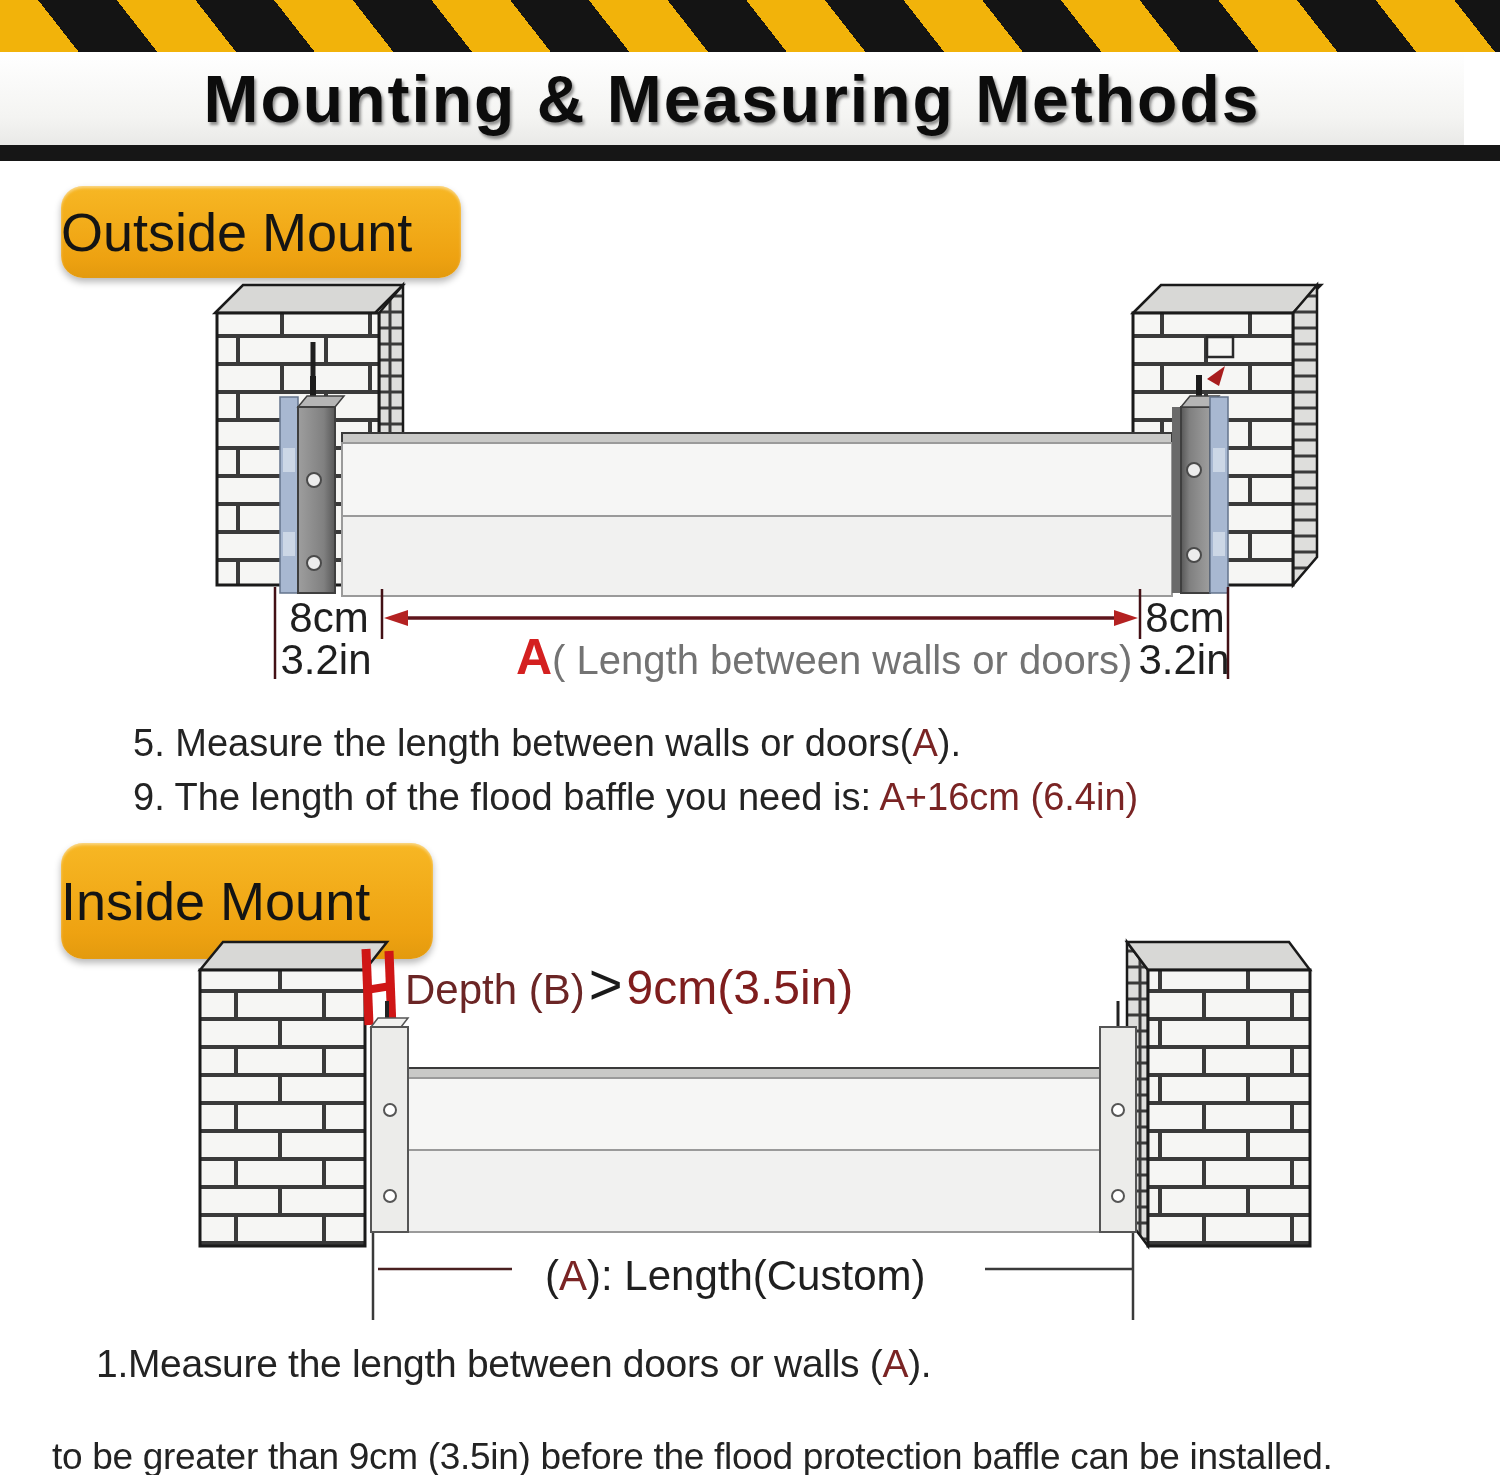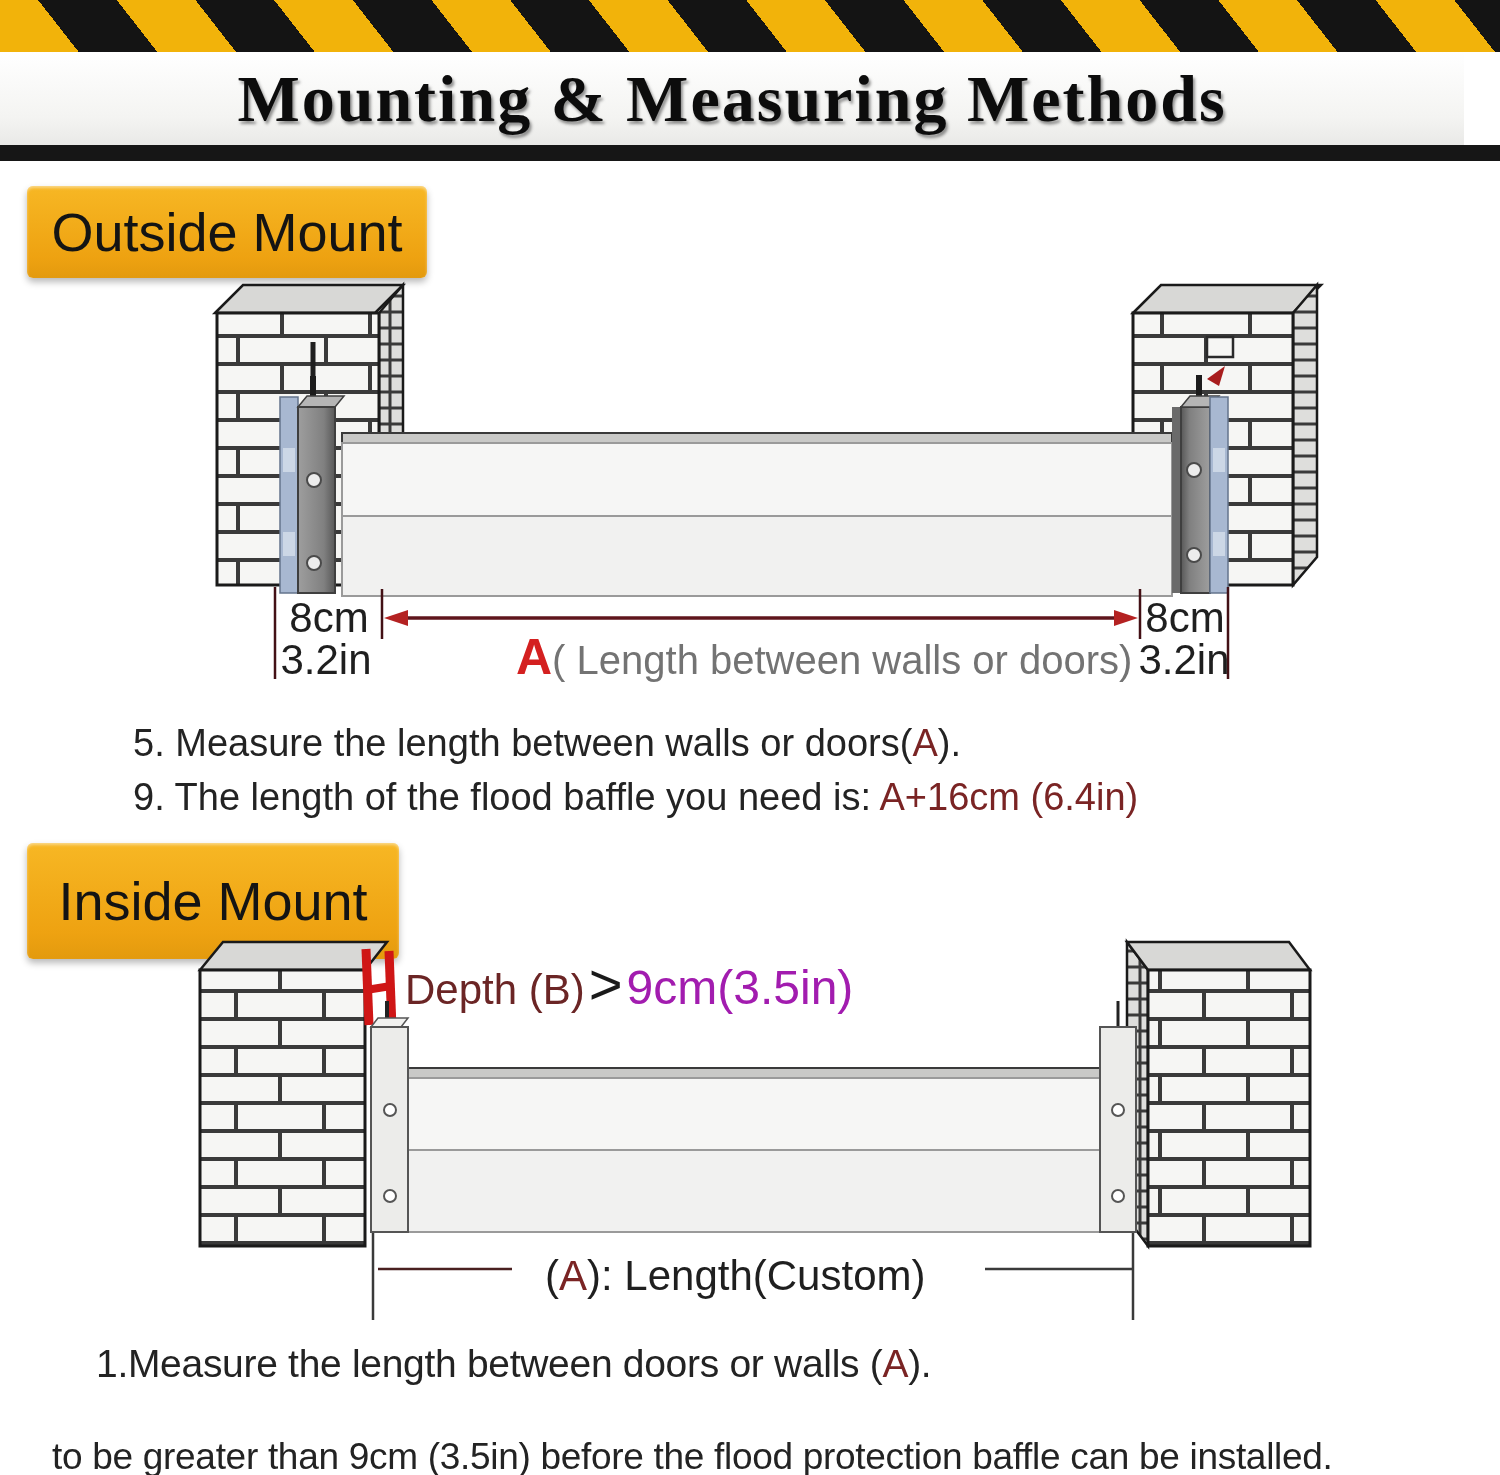--- a/index.html
+++ b/index.html
@@ -5,43 +5,43 @@
   html,body{margin:0;padding:0;background:#ffffff;}
   .canvas{position:relative;width:1500px;height:1475px;background:#ffffff;overflow:hidden;
           font-family:"Liberation Sans",sans-serif;}
   .abs{position:absolute;}
 
   
   .hazard{position:absolute;left:0;top:0;width:1500px;height:52px;
           background:repeating-linear-gradient(52deg,#f2b30a 0 62px,#141414 62px 124px);}
   .title-band{position:absolute;left:0;top:52px;width:1464px;height:93px;
               background:linear-gradient(180deg,#ffffff 0%,#f4f4f2 70%,#e9e9e7 100%);
-              display:flex;align-items:center;justify-content:center;font-family:Liberation Serif, serif;}
+              display:flex;align-items:center;justify-content:center;}
   .page-title{font-size:66px;font-weight:bold;color:#0c0c0c;letter-spacing:2px;
               text-shadow:2px 3px 3px rgba(60,60,60,0.55);}
   .black-bar{position:absolute;left:0;top:145px;width:1500px;height:16px;background:#161616;}
 
   
   .badge{position:absolute;background:linear-gradient(180deg,#f7b724 0%,#eea211 78%,#e39a0e 100%);
-         border-radius:6px;display:flex;align-items:center;justify-content:center;
+         border-radius:22px;display:flex;align-items:center;justify-content:flex-start;
          box-shadow:0 4px 7px rgba(0,0,0,0.28), inset 0 2px 3px rgba(255,255,255,0.45);
-         color:#141414;font-size:54px;}
+         color:#141414;font-size:54px;margin-left:34px;}
 
   
   .dim{position:absolute;font-size:42px;color:#1f1f1f;text-align:center;white-space:nowrap;}
   .span-label{position:absolute;display:flex;align-items:baseline;white-space:nowrap;}
   .span-label .bigA{font-size:50px;font-weight:bold;color:#d42020;}
   .span-label .rest{font-size:40px;color:#737373;}
   .step{position:absolute;font-size:38px;color:#232323;white-space:nowrap;}
   .step-sm{position:absolute;font-size:37px;color:#232323;white-space:nowrap;letter-spacing:-0.3px;}
   .maroon{color:#7a2424;}
   .depth-label{position:absolute;display:flex;align-items:baseline;white-space:nowrap;}
   .depth-label .lead{font-size:42px;color:#6b2525;}
   .depth-label .gt{font-size:58px;color:#1a1a1a;font-weight:400;padding:0 4px;}
-  .depth-label .val{font-size:48px;color:#a21caf;}
+  .depth-label .val{font-size:48px;color:#7f1d1d;}
   .length-label{position:absolute;display:flex;align-items:baseline;white-space:nowrap;font-size:42px;color:#1f1f1f;}
 </style>
 </head>
 <body>
 
 <div class="canvas">
 
   <div class="hazard"></div>
   <div class="title-band">
     <div class="page-title">Mounting &amp; Measuring Methods</div>

